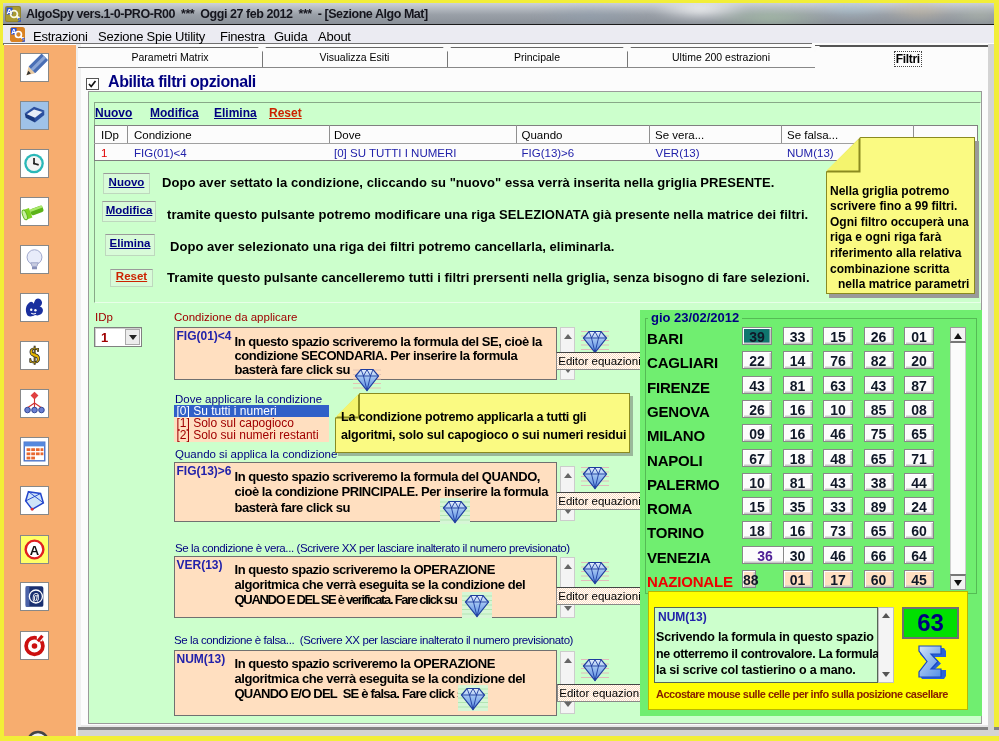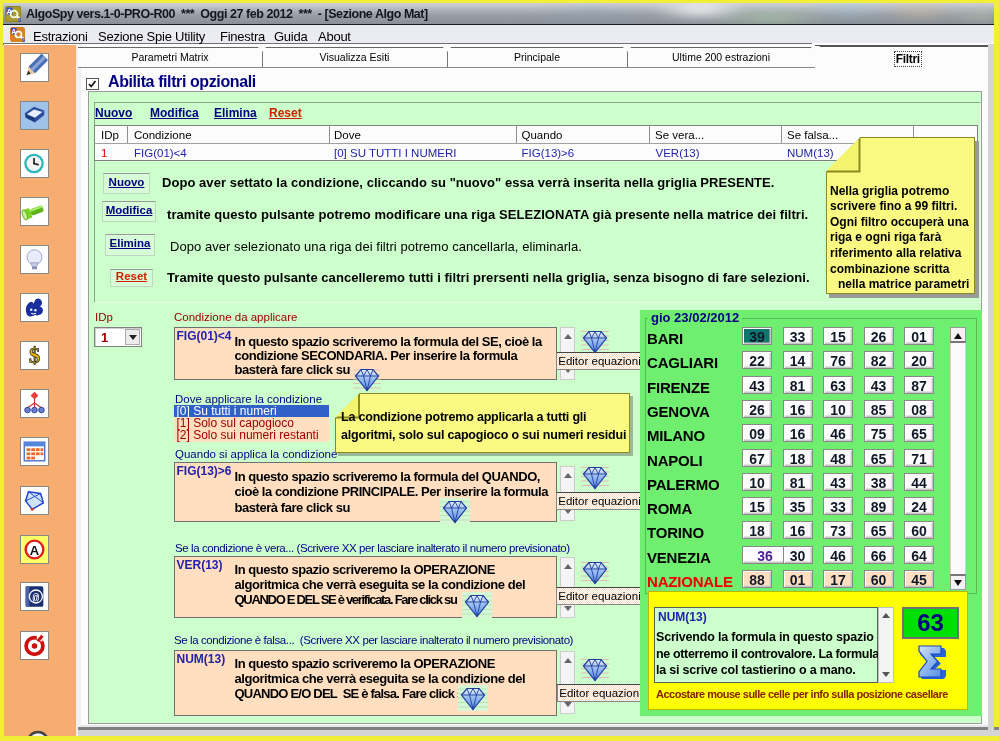--- a/index.html
+++ b/index.html
@@ -85,21 +85,21 @@
 <div class="abs" style="left:103px;top:173px;width:47px;height:21px;background:#D8FBD8;border:1px solid #bed8be;border-top:1.5px solid #9a9a9a;box-sizing:border-box;"></div>
 <div class="abs" style="left:103px;top:176px;width:47px;text-align:center;font-size:11.5px;color:#000080;font-weight:bold;text-decoration:underline;">Nuovo</div>
 <div class="abs" style="left:102px;top:201px;width:54px;height:21px;background:#D8FBD8;border:1px solid #bed8be;border-top:1.5px solid #9a9a9a;box-sizing:border-box;"></div>
 <div class="abs" style="left:102px;top:204px;width:54px;text-align:center;font-size:11.5px;color:#000080;font-weight:bold;text-decoration:underline;">Modifica</div>
 <div class="abs" style="left:105px;top:234px;width:50px;height:22px;background:#D8FBD8;border:1px solid #bed8be;border-top:1.5px solid #9a9a9a;box-sizing:border-box;"></div>
 <div class="abs" style="left:105px;top:237px;width:50px;text-align:center;font-size:11.5px;color:#000080;font-weight:bold;text-decoration:underline;">Elimina</div>
 <div class="abs" style="left:110px;top:269px;width:43px;height:18px;background:#D8FBD8;border:1px solid #bed8be;border-top:1.5px solid #9a9a9a;box-sizing:border-box;"></div>
 <div class="abs" style="left:110px;top:270px;width:43px;text-align:center;font-size:11.5px;color:#cc2200;font-weight:bold;text-decoration:underline;">Reset</div>
 <div class="abs" style="left:162px;top:175px;font-size:13px;color:#000;font-weight:bold;letter-spacing:0.05px;">Dopo aver settato la condizione, cliccando su "nuovo" essa verrà inserita nella griglia PRESENTE.</div>
 <div class="abs" style="left:167px;top:207px;font-size:13px;color:#000;font-weight:bold;letter-spacing:0.05px;">tramite questo pulsante potremo modificare una riga SELEZIONATA già presente nella matrice dei filtri.</div>
-<div class="abs" style="left:170px;top:239px;font-size:13px;color:#000;font-weight:normal;letter-spacing:0.05px;">Dopo aver selezionato una riga dei filtri potremo cancellarla, eliminarla.</div>
+<div class="abs" style="left:170px;top:239px;font-size:13px;color:#000;font-weight:bold;letter-spacing:0.05px;">Dopo aver selezionato una riga dei filtri potremo cancellarla, eliminarla.</div>
 <div class="abs" style="left:167px;top:270px;font-size:13px;color:#000;font-weight:bold;letter-spacing:0.05px;">Tramite questo pulsante cancelleremo tutti i filtri prersenti nella griglia, senza bisogno di fare selezioni.</div>
 <div class="abs" style="left:829px;top:141px;width:150px;height:157px;background:#9a9a9a;clip-path:polygon(35px 0,100% 0,100% 100%,0 100%,0 36px);"></div>
 <div class="abs" style="left:825.5px;top:137px;width:149.5px;height:157px;background:#FAFA82;border:1px solid #8a8a20;box-sizing:border-box;clip-path:polygon(35px 0,100% 0,100% 100%,0 100%,0 35.5px);"></div>
 <div class="abs" style="left:825.5px;top:137px;width:36px;height:36.5px;background:#8a8a20;clip-path:polygon(35px 0,35px 35.5px,0 35.5px);"></div>
 <div class="abs" style="left:825.5px;top:137px;width:34px;height:34.5px;background:#F4F46E;clip-path:polygon(33px 2px,33px 33.5px,1px 33.5px);"></div>
 <div class="abs" style="left:830px;top:183.5px;font-size:12px;color:#000;font-weight:bold;">Nella griglia potremo</div>
 <div class="abs" style="left:830px;top:199.1px;font-size:12px;color:#000;font-weight:bold;">scrivere fino a 99 filtri.</div>
 <div class="abs" style="left:830px;top:214.7px;font-size:12px;color:#000;font-weight:bold;">Ogni filtro occuperà una</div>
 <div class="abs" style="left:830px;top:230.3px;font-size:12px;color:#000;font-weight:bold;">riga e ogni riga farà</div>
 <div class="abs" style="left:830px;top:245.9px;font-size:12px;color:#000;font-weight:bold;">riferimento alla relativa</div>
@@ -266,21 +266,21 @@
 <div class="abs" style="left:823.0px;top:521.4px;width:30px;height:18px;background:#FCFCFC;border:1px solid #888;box-shadow:inset 1px 1px 0 #fff,inset -1.5px -1.5px 0 #c8c8c8;box-sizing:border-box;font-size:14px;line-height:18px;text-align:center;color:#101828;font-weight:bold;">73</div>
 <div class="abs" style="left:863.5px;top:521.4px;width:30px;height:18px;background:#FCFCFC;border:1px solid #888;box-shadow:inset 1px 1px 0 #fff,inset -1.5px -1.5px 0 #c8c8c8;box-sizing:border-box;font-size:14px;line-height:18px;text-align:center;color:#101828;font-weight:bold;">65</div>
 <div class="abs" style="left:904.0px;top:521.4px;width:30px;height:18px;background:#FCFCFC;border:1px solid #888;box-shadow:inset 1px 1px 0 #fff,inset -1.5px -1.5px 0 #c8c8c8;box-sizing:border-box;font-size:14px;line-height:18px;text-align:center;color:#101828;font-weight:bold;">60</div>
 <div class="abs" style="left:647px;top:548.7px;font-size:15px;color:#000;font-weight:bold;letter-spacing:-0.2px;">VENEZIA</div>
 <div class="abs" style="left:742.0px;top:545.7px;width:46px;height:18px;background:#FCFCFC;border:1px solid #888;box-shadow:inset 1px 1px 0 #fff,inset -1.5px -1.5px 0 #c8c8c8;box-sizing:border-box;font-size:14px;line-height:18px;text-align:center;color:#4c1d95;font-weight:bold;">36</div>
 <div class="abs" style="left:782.5px;top:545.7px;width:30px;height:18px;background:#FCFCFC;border:1px solid #888;box-shadow:inset 1px 1px 0 #fff,inset -1.5px -1.5px 0 #c8c8c8;box-sizing:border-box;font-size:14px;line-height:18px;text-align:center;color:#101828;font-weight:bold;">30</div>
 <div class="abs" style="left:823.0px;top:545.7px;width:30px;height:18px;background:#FCFCFC;border:1px solid #888;box-shadow:inset 1px 1px 0 #fff,inset -1.5px -1.5px 0 #c8c8c8;box-sizing:border-box;font-size:14px;line-height:18px;text-align:center;color:#101828;font-weight:bold;">46</div>
 <div class="abs" style="left:863.5px;top:545.7px;width:30px;height:18px;background:#FCFCFC;border:1px solid #888;box-shadow:inset 1px 1px 0 #fff,inset -1.5px -1.5px 0 #c8c8c8;box-sizing:border-box;font-size:14px;line-height:18px;text-align:center;color:#101828;font-weight:bold;">66</div>
 <div class="abs" style="left:904.0px;top:545.7px;width:30px;height:18px;background:#FCFCFC;border:1px solid #888;box-shadow:inset 1px 1px 0 #fff,inset -1.5px -1.5px 0 #c8c8c8;box-sizing:border-box;font-size:14px;line-height:18px;text-align:center;color:#101828;font-weight:bold;">64</div>
 <div class="abs" style="left:647px;top:573.0px;font-size:15px;color:#EE0000;font-weight:bold;letter-spacing:-0.2px;">NAZIONALE</div>
-<div class="abs" style="left:742.0px;top:570.0px;width:30px;height:18px;background:#FFDFC0;border:1px solid #888;box-shadow:inset 1px 1px 0 #fff,inset -1.5px -1.5px 0 #c8c8c8;box-sizing:border-box;font-size:14px;line-height:18px;text-align:center;color:#101828;font-weight:bold;">88</div>
+<div class="abs" style="left:742.0px;top:570.0px;width:14px;height:18px;background:#FFDFC0;border:1px solid #888;box-shadow:inset 1px 1px 0 #fff,inset -1.5px -1.5px 0 #c8c8c8;box-sizing:border-box;font-size:14px;line-height:18px;text-align:center;color:#101828;font-weight:bold;">88</div>
 <div class="abs" style="left:782.5px;top:570.0px;width:30px;height:18px;background:#FFDFC0;border:1px solid #888;box-shadow:inset 1px 1px 0 #fff,inset -1.5px -1.5px 0 #c8c8c8;box-sizing:border-box;font-size:14px;line-height:18px;text-align:center;color:#101828;font-weight:bold;">01</div>
 <div class="abs" style="left:823.0px;top:570.0px;width:30px;height:18px;background:#FFDFC0;border:1px solid #888;box-shadow:inset 1px 1px 0 #fff,inset -1.5px -1.5px 0 #c8c8c8;box-sizing:border-box;font-size:14px;line-height:18px;text-align:center;color:#101828;font-weight:bold;">17</div>
 <div class="abs" style="left:863.5px;top:570.0px;width:30px;height:18px;background:#FFDFC0;border:1px solid #888;box-shadow:inset 1px 1px 0 #fff,inset -1.5px -1.5px 0 #c8c8c8;box-sizing:border-box;font-size:14px;line-height:18px;text-align:center;color:#101828;font-weight:bold;">60</div>
 <div class="abs" style="left:904.0px;top:570.0px;width:30px;height:18px;background:#FFDFC0;border:1px solid #888;box-shadow:inset 1px 1px 0 #fff,inset -1.5px -1.5px 0 #c8c8c8;box-sizing:border-box;font-size:14px;line-height:18px;text-align:center;color:#101828;font-weight:bold;">45</div>
 <div class="abs" style="left:950px;top:327px;width:16px;height:263px;background:#FBFBFB;border:1px solid #d0d0d0;box-sizing:border-box;"></div>
 <div class="abs" style="left:950px;top:327px;width:16px;height:16px;background:#F2F2F2;border:1px solid #999;border-bottom:2px solid #777;box-sizing:border-box;"></div>
 <div class="abs" style="left:954px;top:332.5px;width:0;height:0;border-left:4px solid transparent;border-right:4px solid transparent;border-bottom:6px solid #111;"></div>
 <div class="abs" style="left:950px;top:574px;width:16px;height:16px;background:#F2F2F2;border:1px solid #999;border-top:2px solid #777;box-sizing:border-box;"></div>
 <div class="abs" style="left:954px;top:579.5px;width:0;height:0;border-left:4px solid transparent;border-right:4px solid transparent;border-top:6px solid #111;"></div>
 <div class="abs" style="left:648px;top:591px;width:320px;height:119px;background:#FFFF00;border:1px solid #b8b800;box-sizing:border-box;"></div>

